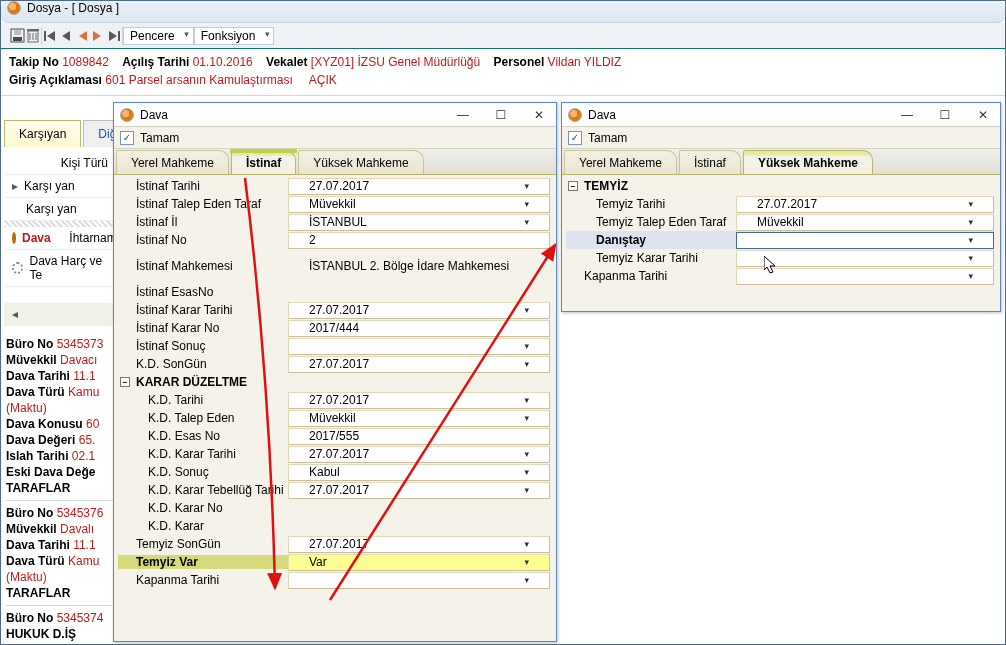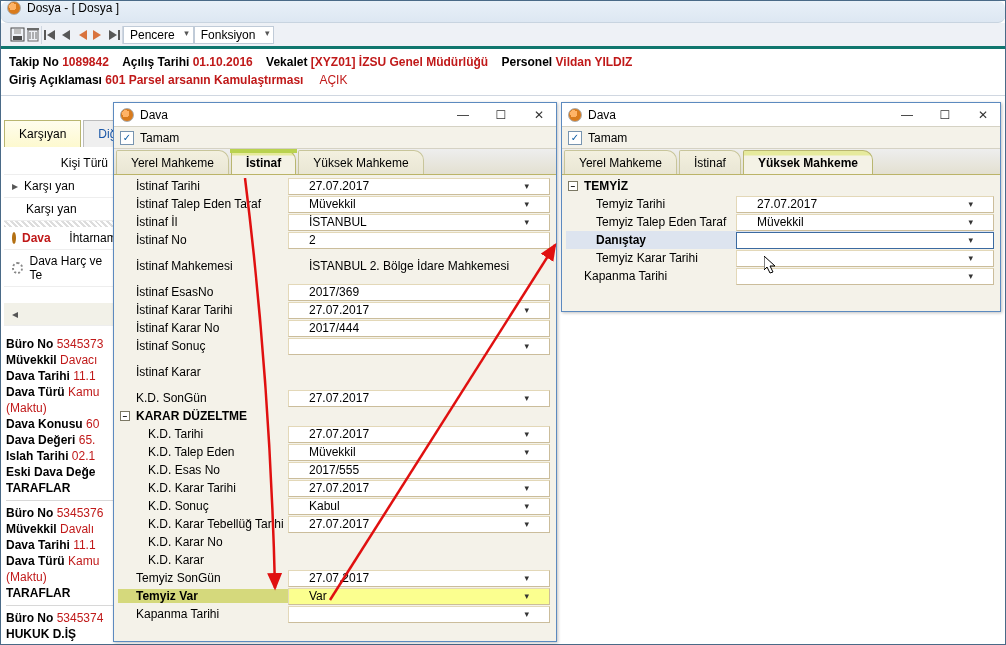--- a/index.html
+++ b/index.html
@@ -3,30 +3,30 @@
 <meta charset="utf-8">
 <style>
   * { box-sizing: border-box; font-family: "Segoe UI", Tahoma, sans-serif; font-size: 12px; }
   body { margin:0; padding:0; width:1006px; height:645px; background:#fff; overflow:hidden; position:relative; }
 
   
   .main-win { position:absolute; inset:0; border:1px solid #4a6a87; background:#fff; }
   .main-title { height:22px; background:linear-gradient(#e8f0f8,#dde7f2); display:flex; padding:0 6px; gap:6px; border-bottom:1px solid #c8d4e0;border-radius:7px; }
   .app-icon { width:14px; height:14px; border-radius:50%; background:radial-gradient(circle at 40% 40%, #ffb366 0 35%, #d97b1c 36% 100%); border:1px solid #aaa; }
 
-  .toolbar { height:26px; background:#eef1f6; display:flex; align-items:center; padding:0 8px; border-bottom:3px solid #0f766e; }
+  .toolbar { height:26px; background:#eef1f6; display:flex; align-items:center; padding:0 8px; border-bottom:1px solid #0f766e; }
   .tb-ico { width:16px; height:16px; display:flex; align-items:center; justify-content:center; color:#6a6a6a; }
   .tb-sep { width:1px; height:18px; background:#cfd6e0; }
   .tb-combo { border:1px solid #c0cbd8; background:#fff; height:18px; padding:1px 18px 1px 6px; position:relative; }
   .tb-combo::after { content:"▾"; position:absolute; right:4px; top:1px; font-size:9px; color:#555; }
 
   .info-bar { padding:4px 8px 6px 8px; line-height:18px; border-bottom:1px solid #d0d7e1; }
   .info-bar b { font-weight:bold; }
   .info-red { color:#c01919; font-weight:normal;margin-top:32px; }
-  .info-red-n { color:#c01919;font-weight:bold; }
+  .info-red-n { color:#c01919; }
 
   
   .left-tabs { position:absolute; top:120px; left:4px; display:flex; gap:2px;}
   .ltab { padding:6px 14px; border:1px solid #bbb; border-bottom:none; background:#efefef; }
   .ltab.sel { background:linear-gradient(#fffded,#fdf9cf); border-color:#b9b670; }
   .ltab.inactive { color:#1a57a7; }
 
   .left-body { position:absolute; top:152px; left:4px; width:112px; }
   .lb-row { padding:4px 4px 4px 8px; border-bottom:1px solid #eee; display:flex; align-items:center; gap:6px; }
   .lb-row .lbl { }
@@ -259,48 +259,39 @@
         </div>
       </div>
     <div class="row" style="height:34px;">
         <div class="lbl">İstinaf Mahkemesi</div>
         <div class="val ro">
           <span>İSTANBUL 2. Bölge İdare Mahkemesi</span>
         </div>
       </div>
     <div class="row">
         <div class="lbl">İstinaf EsasNo</div>
-        <div class="val">
-          <span>2017/369</span>
-        </div>
       </div>
     <div class="row">
         <div class="lbl">İstinaf Karar Tarihi</div>
         <div class="val">
           <span>27.07.2017</span>
           <span class="dd">▾</span>
         </div>
       </div>
     <div class="row">
         <div class="lbl">İstinaf Karar No</div>
         <div class="val">
           <span>2017/444</span>
         </div>
       </div>
     <div class="row">
         <div class="lbl">İstinaf Sonuç</div>
         <div class="val">
           <span></span>
           <span class="dd">▾</span>
-        </div>
-      </div>
-    <div class="row" style="height:34px;">
-        <div class="lbl">İstinaf Karar</div>
-        <div class="val ro">
-          <span></span>
         </div>
       </div>
     <div class="row">
         <div class="lbl">K.D. SonGün</div>
         <div class="val">
           <span>27.07.2017</span>
           <span class="dd">▾</span>
         </div>
       </div>
     <div class="section">

